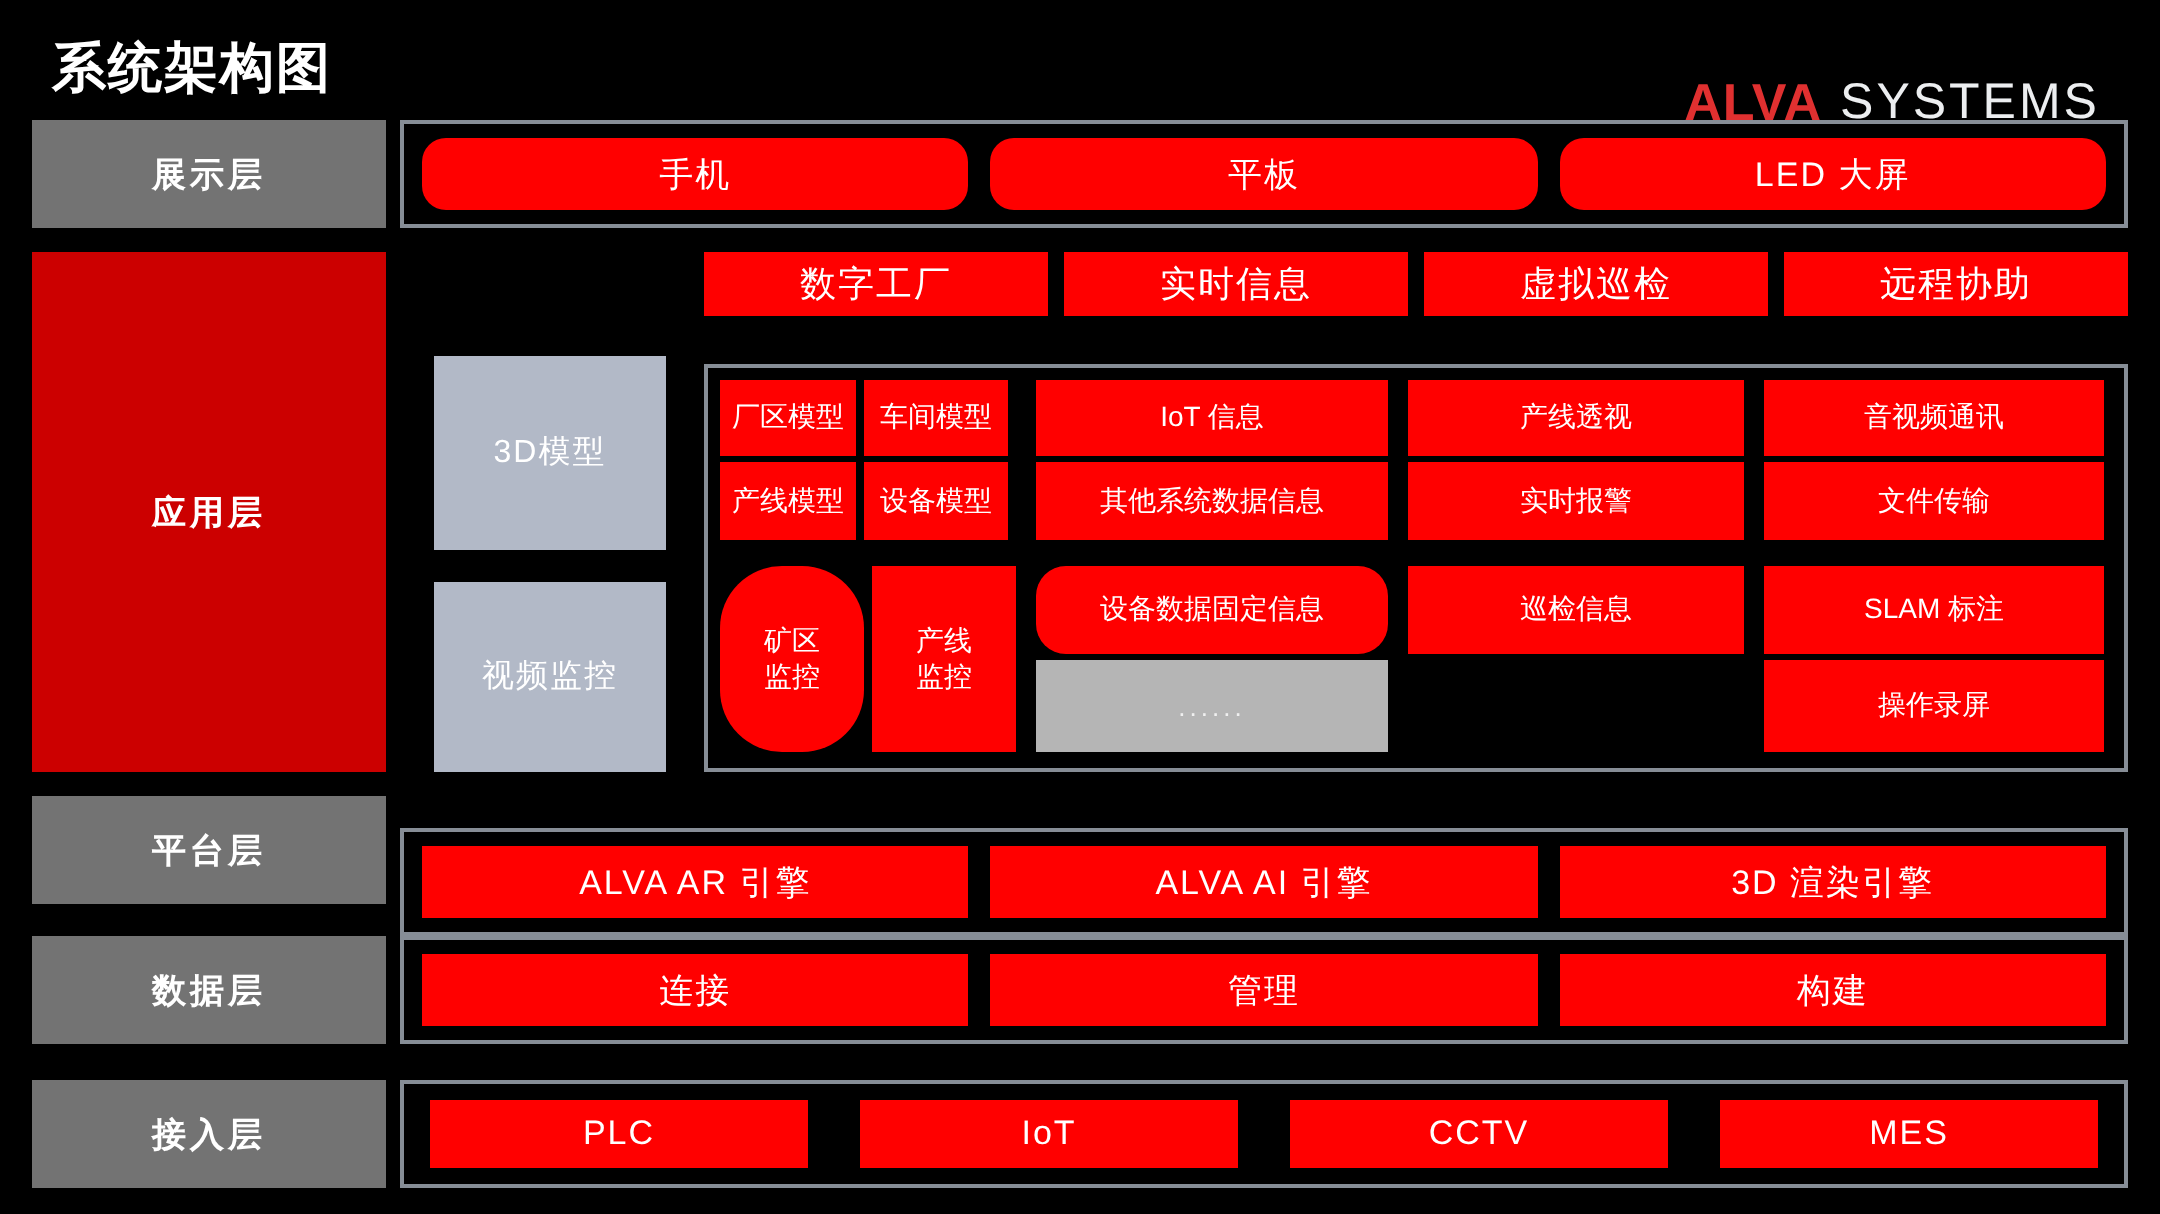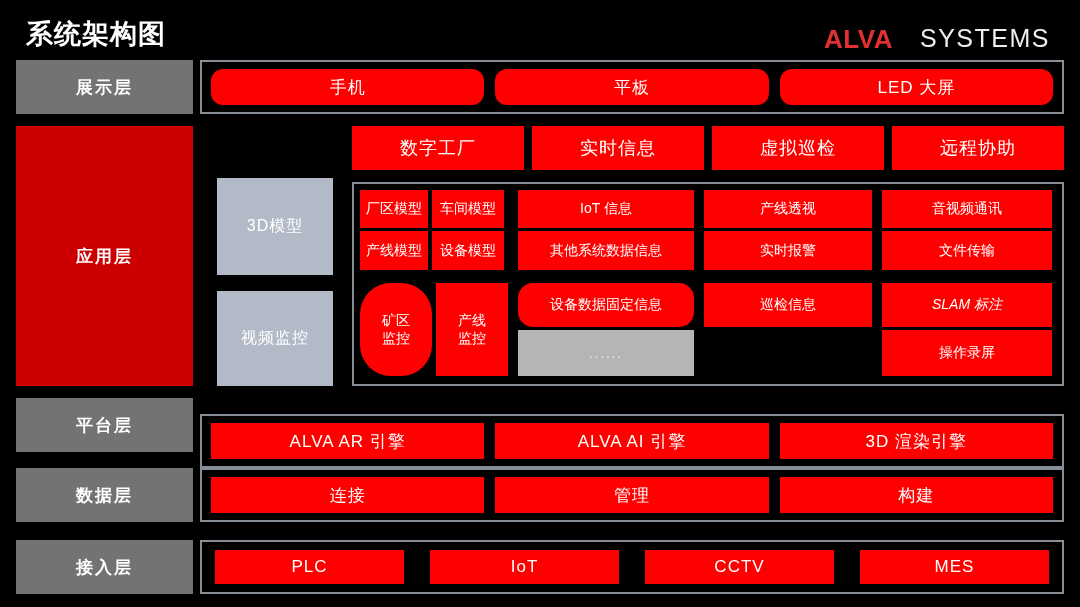--- a/index.html
+++ b/index.html
@@ -11,21 +11,21 @@
   }
   #root { position: relative; width: 1080px; height: 607px; background: #000; }
 
   
   .header { position: absolute; left: 0; top: 0; width: 1080px; height: 56px; }
   .title {
     position: absolute; left: 26px; top: 16px;
     font-size: 27px; font-weight: bold; color: #ffffff;
     letter-spacing: 1px;
   }
-  .logo { position: absolute; right: 30px; top: 24px; display: flex; align-items: flex-start; gap: 27px; }
+  .logo { position: absolute; right: 30px; top: 36px; display: flex; align-items: center; gap: 9px; }
   .logo-mark {
     font-size: 26px; font-weight: bold; color: #e03030;
     letter-spacing: 0.5px;
   }
   .logo-word {
     font-size: 25px; font-weight: normal; color: #eceef0;
     letter-spacing: 1.5px;
   }
 
   
@@ -72,21 +72,21 @@
     display: flex; align-items: center; justify-content: center;
     font-size: 16px; letter-spacing: 1px;
   }
   .gray-box.top { top: 52px; height: 97px; }
   .gray-box.bottom { top: 165px; height: 95px; }
 
   .app-top-cards {
     position: absolute; left: 352px; top: 0; width: 712px; height: 44px;
     display: flex; gap: 8px;
   }
-  .app-top-cards .card { flex: 1; height: 44px; font-size: 18px; }
+  .app-top-cards .card { flex: 1; height: 32px; font-size: 18px; }
 
   .app-grid {
     position: absolute; left: 352px; top: 56px;
     width: 712px; height: 204px;
     border: 2px solid #868d96;
     padding: 6px;
   }
   .grid-block { position: absolute; display: flex; gap: 4px; }
 
   .gb-col { display: flex; flex-direction: column; gap: 3px; }
@@ -204,21 +204,21 @@
       </div>
 
       <div class="grid-block" style="left:528px; top:6px; width:170px; height:80px;">
         <div class="gb-col" style="width:170px;">
           <div class="mini" style="height:38px;">音视频通讯</div>
           <div class="mini" style="height:39px;">文件传输</div>
         </div>
       </div>
       <div class="grid-block" style="left:528px; top:99px; width:170px; height:93px;">
         <div class="gb-col" style="width:170px;">
-          <div class="mini" style="height:44px;font-style:italic;">SLAM 标注</div>
+          <div class="mini" style="height:44px;">SLAM 标注</div>
           <div class="mini" style="height:46px;">操作录屏</div>
         </div>
       </div>
 
     </div>
   </div>
 
   <div class="row" id="platform" style="height:54px;">
     <div class="layer-label">平台层</div>
     <div class="panel">

